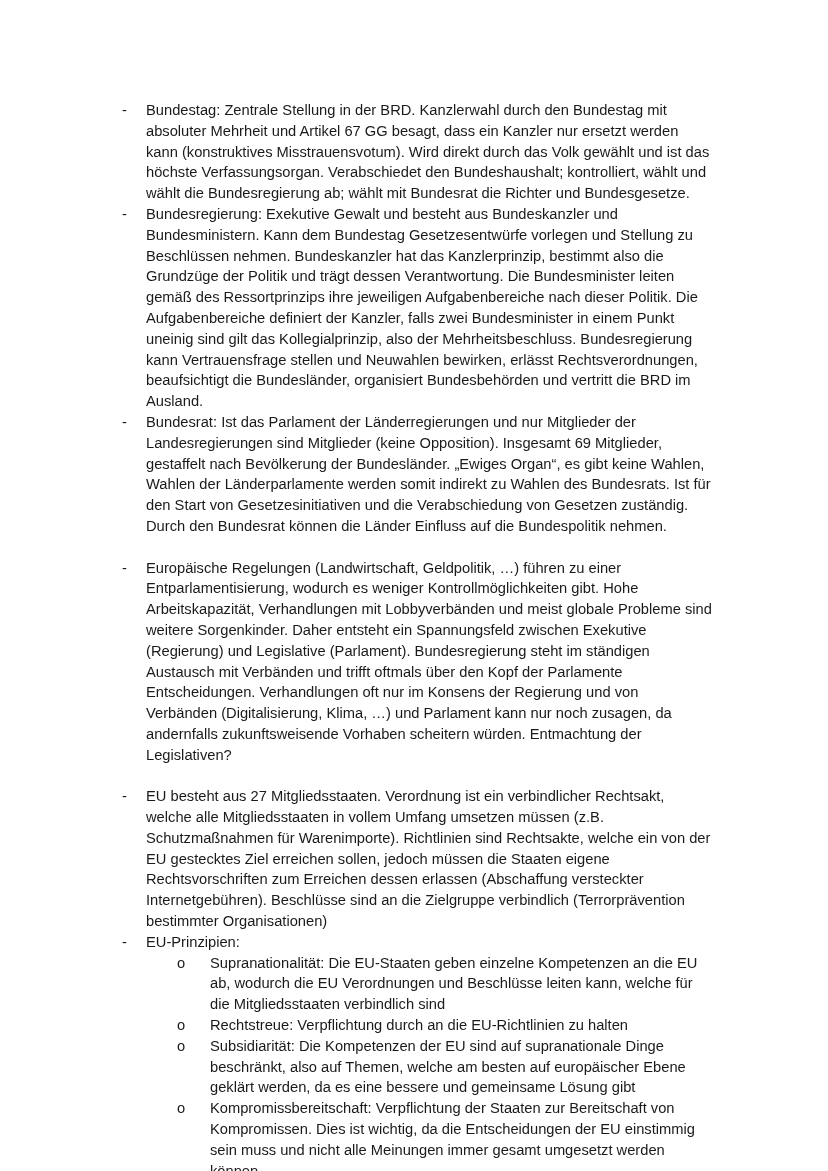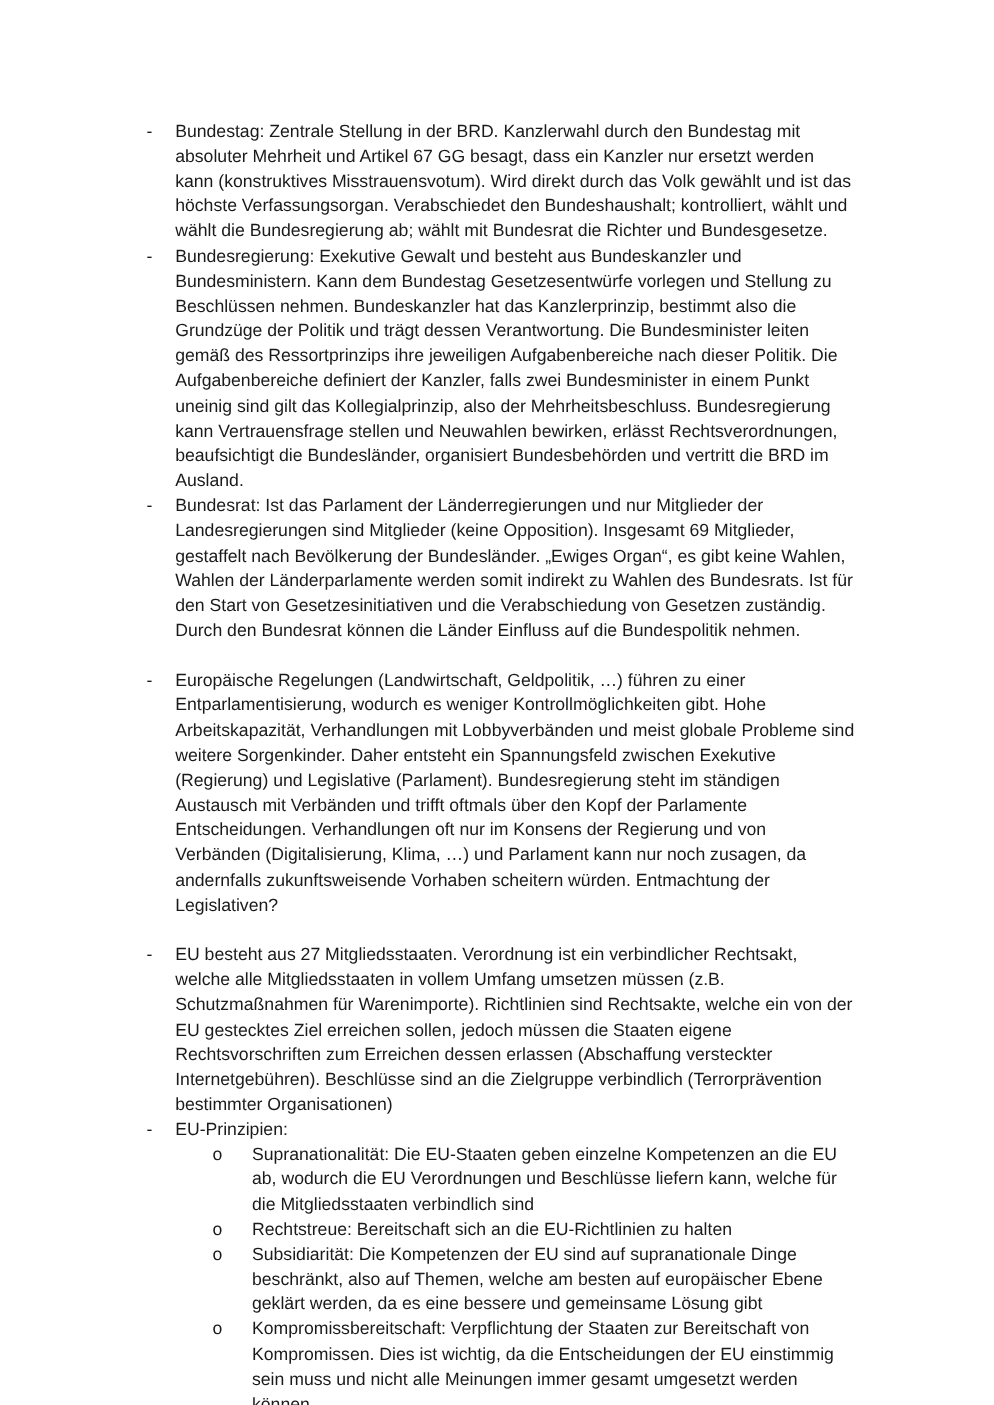--- a/index.html
+++ b/index.html
@@ -83,26 +83,26 @@
       <div class="btext"><span>EU besteht aus 27 Mitgliedsstaaten. Verordnung ist ein verbindlicher Rechtsakt, welche alle Mitgliedsstaaten in vollem Umfang umsetzen müssen (z.B. Schutzmaßnahmen für Warenimporte). Richtlinien sind Rechtsakte, welche ein von der EU gestecktes Ziel erreichen sollen, jedoch müssen die Staaten eigene Rechtsvorschriften zum Erreichen dessen erlassen (Abschaffung versteckter Internetgebühren). Beschlüsse sind an die Zielgruppe verbindlich (Terrorprävention bestimmter Organisationen)</span></div>
     </div>
 
     <div class="bullet">
       <span class="marker">-</span>
       <div class="btext">
         <div>EU-Prinzipien:</div>
 
         <div class="sub">
           <span class="marker">o</span>
-          <div class="btext">Supranationalität: Die EU-Staaten geben einzelne Kompetenzen an die EU ab, wodurch die EU Verordnungen und Beschlüsse liefern kann, welche für die Mitgliedsstaaten verbindlich sind</div>
+          <div class="btext">Supranationalität: Die EU-Staaten geben einzelne Kompetenzen an die EU ab, wodurch die EU Verordnungen und Beschlüsse leiten kann, welche für die Mitgliedsstaaten verbindlich sind</div>
         </div>
 
         <div class="sub">
           <span class="marker">o</span>
-          <div class="btext">Rechtstreue: Bereitschaft sich an die EU-Richtlinien zu halten</div>
+          <div class="btext">Rechtstreue: Verpflichtung durch an die EU-Richtlinien zu halten</div>
         </div>
 
         <div class="sub">
           <span class="marker">o</span>
           <div class="btext">Subsidiarität: Die Kompetenzen der EU sind auf supranationale Dinge beschränkt, also auf Themen, welche am besten auf europäischer Ebene geklärt werden, da es eine bessere und gemeinsame Lösung gibt</div>
         </div>
 
         <div class="sub">
           <span class="marker">o</span>
           <div class="btext">Kompromissbereitschaft: Verpflichtung der Staaten zur Bereitschaft von Kompromissen. Dies ist wichtig, da die Entscheidungen der EU einstimmig sein muss und nicht alle Meinungen immer gesamt umgesetzt werden können</div>

